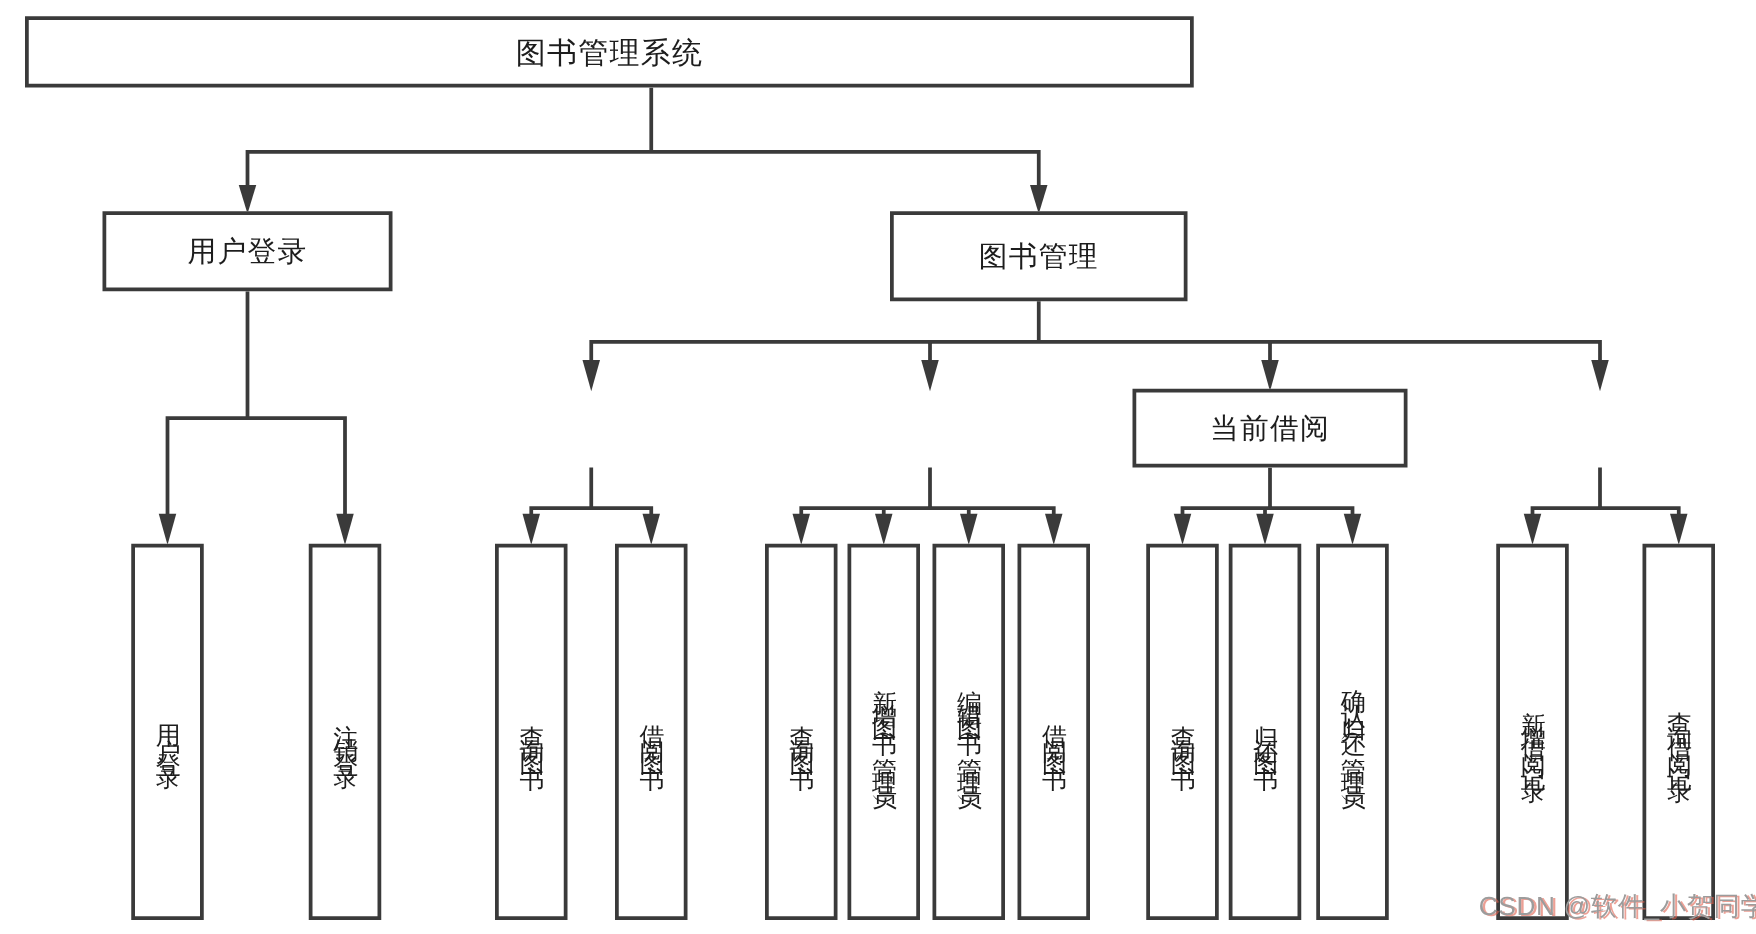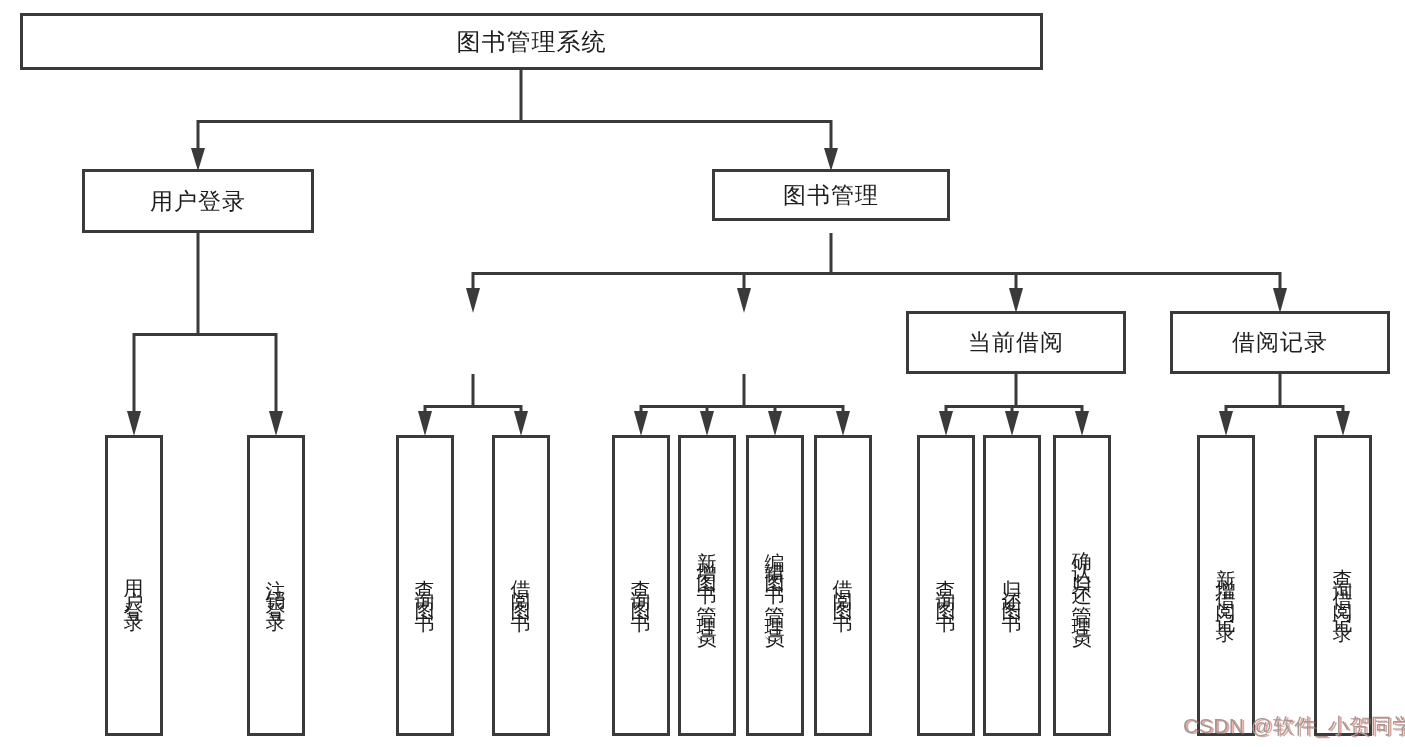--- a/index.html
+++ b/index.html
@@ -81,36 +81,33 @@
     <path d="M1016 374 V406.5 M946 413 V406.5 H1082 V413 M1012 408 V413"></path>
     <polygon points="939,411 953,411 946,436"></polygon>
     <polygon points="1005,411 1019,411 1012,436"></polygon>
     <polygon points="1075,411 1089,411 1082,436"></polygon>
 
     <path d="M1280 374 V406.5 M1226 413 V406.5 H1343 V413"></path>
     <polygon points="1219,411 1233,411 1226,436"></polygon>
     <polygon points="1336,411 1350,411 1343,436"></polygon>
   </svg>
 
-  <div class="box hbox root" style="left:20px;top:13px;width:1023px;height:57px">
+  <div class="box hbox root" style="left:20px;top:13px;width:935px;height:57px">
     <span>图书管理系统</span>
   </div>
 
   <div class="box hbox" style="left:82px;top:169px;width:232px;height:64px">
     <span>用户登录</span>
   </div>
-  <div class="box hbox" style="left:712px;top:169px;width:238px;height:52px">
+  <div class="box hbox" style="left:712px;top:169px;width:238px;height:72px">
     <span>图书管理</span>
   </div>
 
   <div class="box hbox" style="left:906px;top:311px;width:220px;height:63px">
     <span>当前借阅</span>
-  </div>
-  <div class="box hbox" style="left:1170px;top:311px;width:220px;height:63px">
-    <span>借阅记录</span>
   </div>
 
   <div class="box vbox" style="left:105px;top:435px;width:58px;height:301px">
     <span class="vtext">用户登录</span>
   </div>
   <div class="box vbox" style="left:247px;top:435px;width:58px;height:301px">
     <span class="vtext">注销登录</span>
   </div>
 
   <div class="box vbox" style="left:396px;top:435px;width:58px;height:301px">

